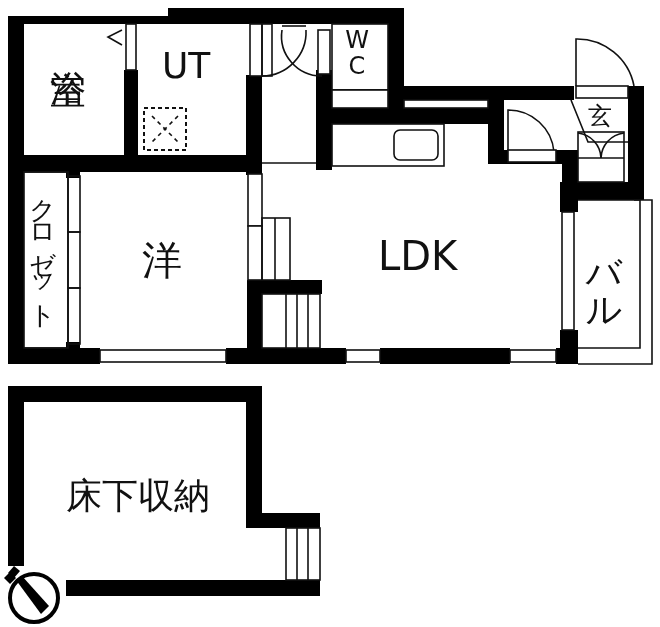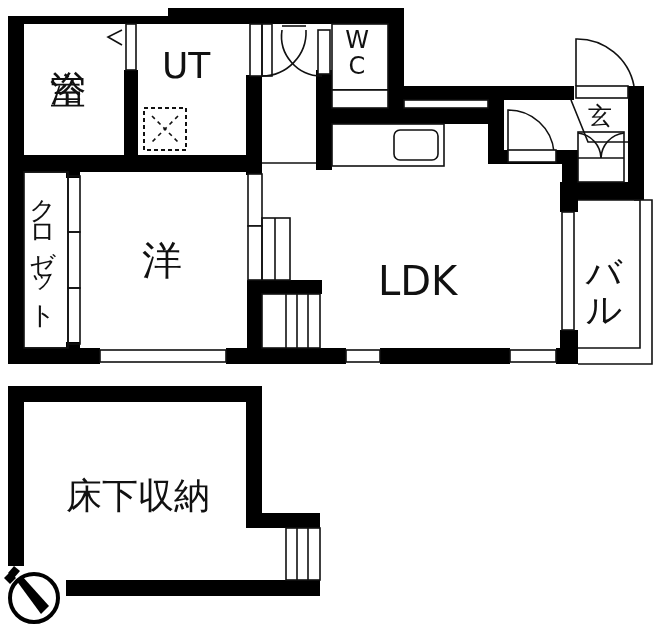--- a/index.html
+++ b/index.html
@@ -142,17 +142,17 @@
       <polygon points="4,578 10,572 16,578 10,584" fill="#000"></polygon>
     </g>
   </svg>
 
   <div class="lbl vert" style="left:50px;top:42px;font-size:36px;">浴室</div>
   <div class="lbl" style="left:162px;top:48px;font-size:36px;">UT</div>
   <div class="lbl vert" style="left:345px;top:26px;font-size:24px;letter-spacing:-2px;">WC</div>
   <div class="lbl" style="left:588px;top:104px;font-size:24px;">玄</div>
   <div class="lbl vert" style="left:30px;top:180px;font-size:26px;letter-spacing:-3px;">クロゼット</div>
   <div class="lbl" style="left:142px;top:240px;font-size:40px;">洋</div>
-  <div class="lbl" style="left:378px;top:236px;font-size:40px;margin-top:25px;">LDK</div>
+  <div class="lbl" style="left:378px;top:236px;font-size:40px;">LDK</div>
   <div class="lbl vert" style="left:586px;top:232px;font-size:36px;">バル</div>
   <div class="lbl" style="left:66px;top:478px;font-size:36px;">床下収納</div>
 
 </div>
 
 </body></html>

